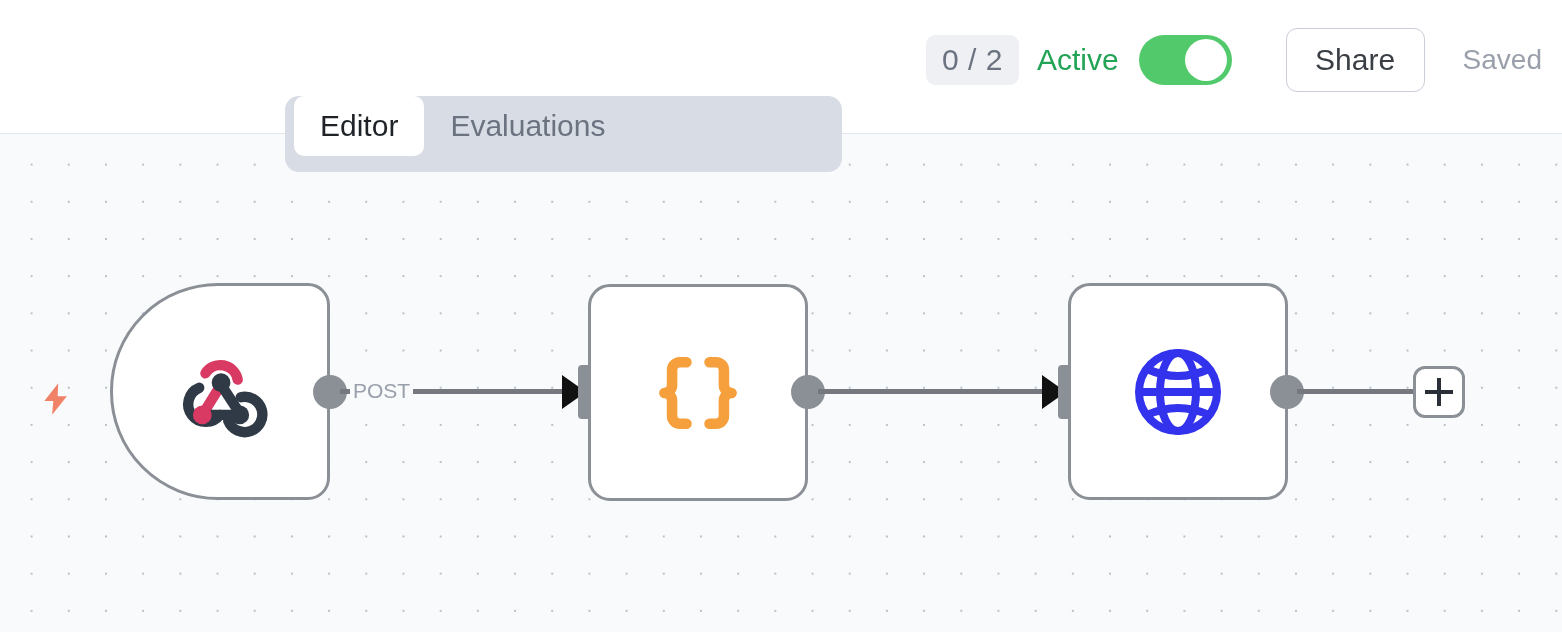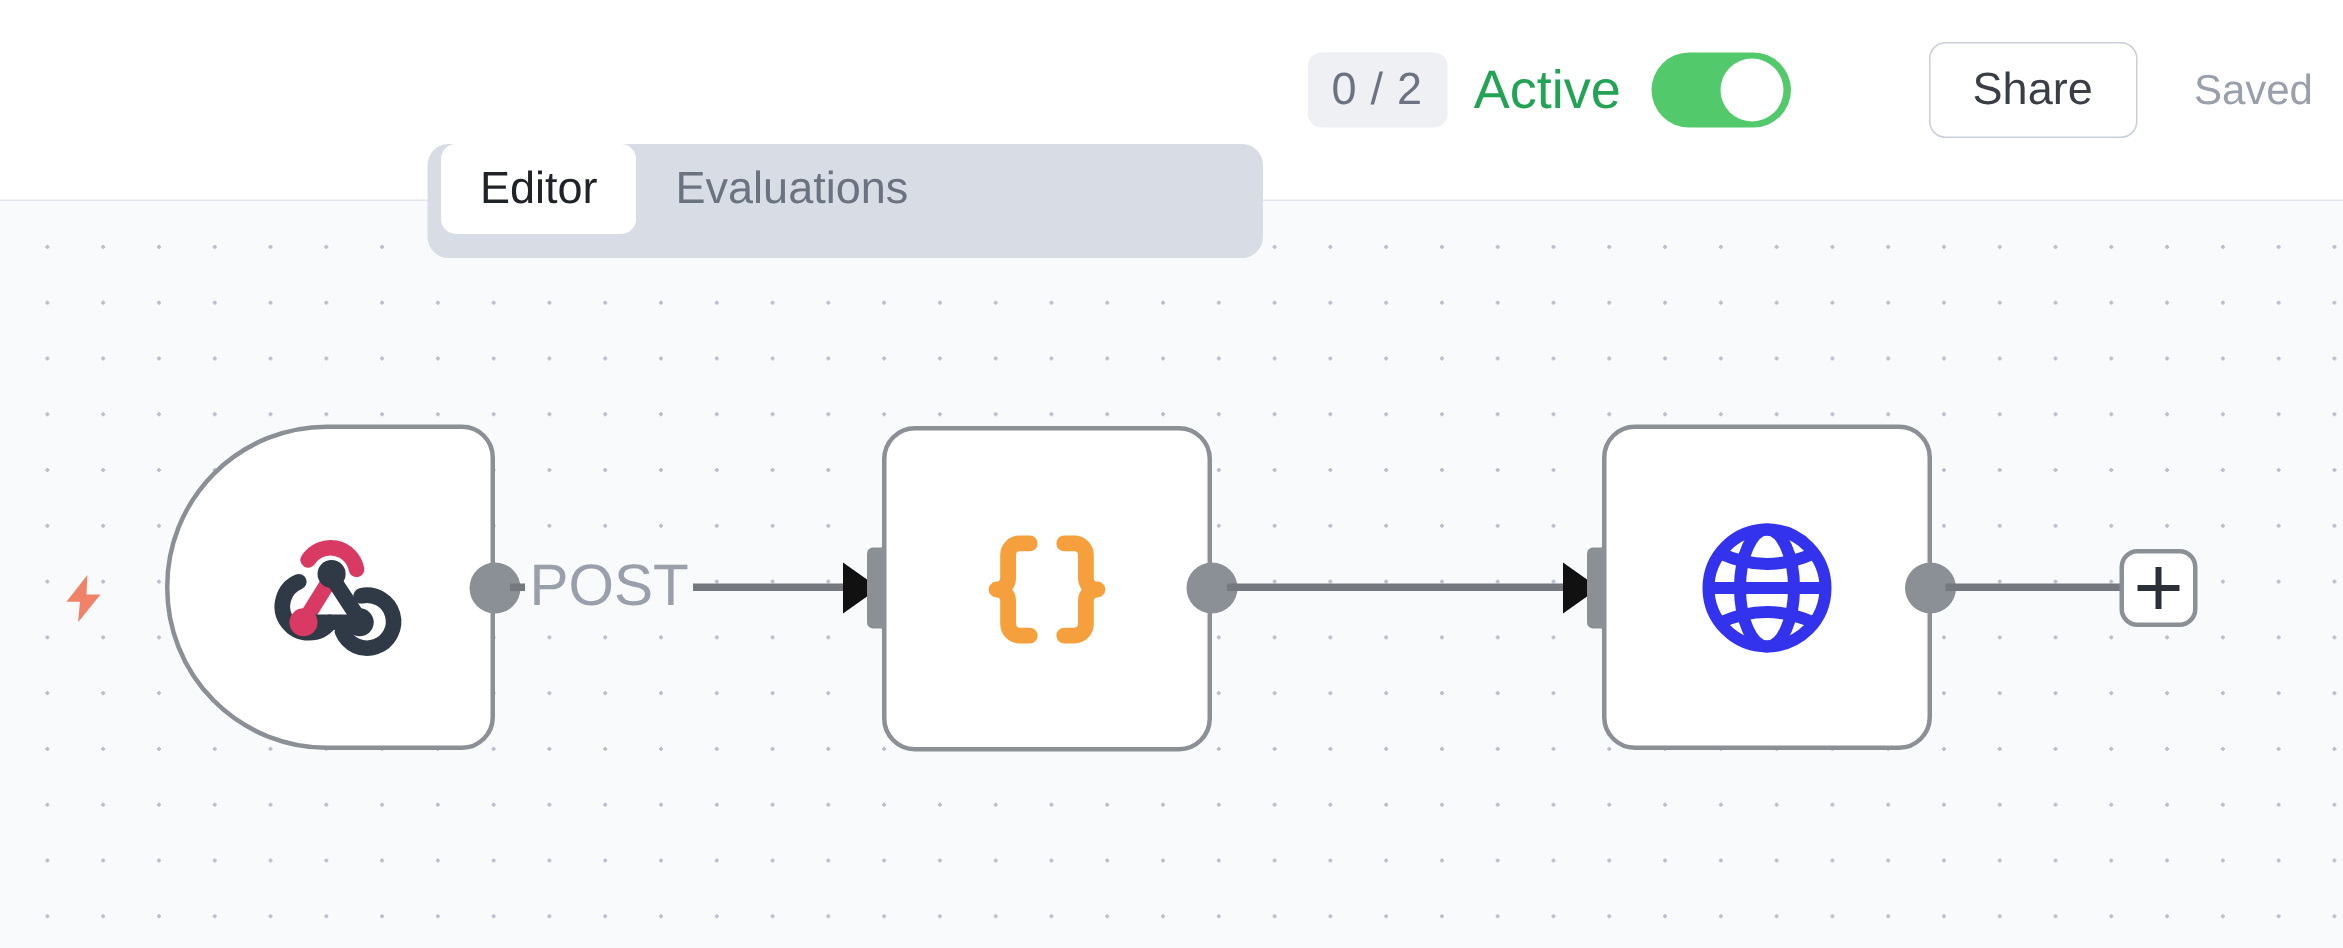--- a/index.html
+++ b/index.html
@@ -42,41 +42,41 @@
     background: #eef0f4;
     color: #6b7280;
     font-size: 30px;
     line-height: 50px;
     text-align: center;
     letter-spacing: 0.5px;
   }
   .active-label {
     margin-left: 18px;
     color: #22a355;
-    font-size: 36px;
+    font-size: 30px;
     line-height: 32px;
   }
   .toggle {
     margin-left: 20px;
     position: relative;
     width: 93px; height: 50px;
     border-radius: 25px;
     background: #52c96a;
     cursor: pointer;
     flex: none;
   }
   .toggle .knob {
     position: absolute;
     top: 4px; left: 46px;
     width: 42px; height: 42px;
     border-radius: 50%;
     background: #ffffff;
   }
   .share-btn {
-    margin-left: 92px;
+    margin-left: 54px;
     width: 139px; height: 64px;
     border: 1px solid #c9ced8;
     border-radius: 11px;
     background: #ffffff;
     color: #3a3f46;
     font-size: 30px;
     font-family: "Liberation Sans", sans-serif;
     cursor: pointer;
     padding: 0;
   }
@@ -186,21 +186,21 @@
   }
   .edge-arrow {
     position: absolute;
     width: 0; height: 0;
     border-top: 17px solid transparent;
     border-bottom: 17px solid transparent;
     border-left: 24px solid #111111;
   }
   .edge-label {
     position: absolute;
-    font-size: 39px;
+    font-size: 21px;
     color: #9aa0ab;
     background: #f9fafc;
     padding: 0 3px;
     line-height: 32px;
     white-space: nowrap;
   }
 
   
   .add-btn {
     position: absolute;

